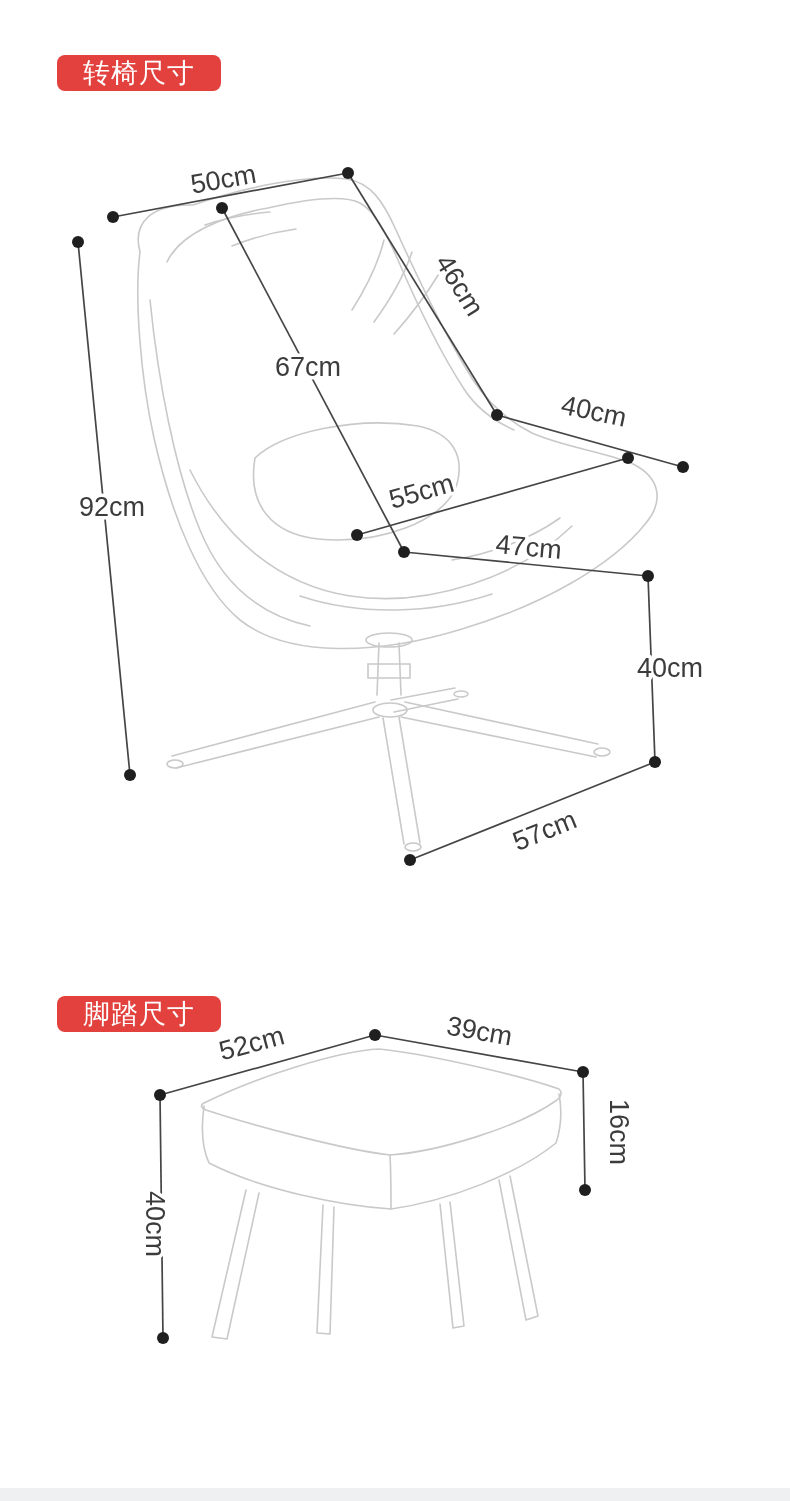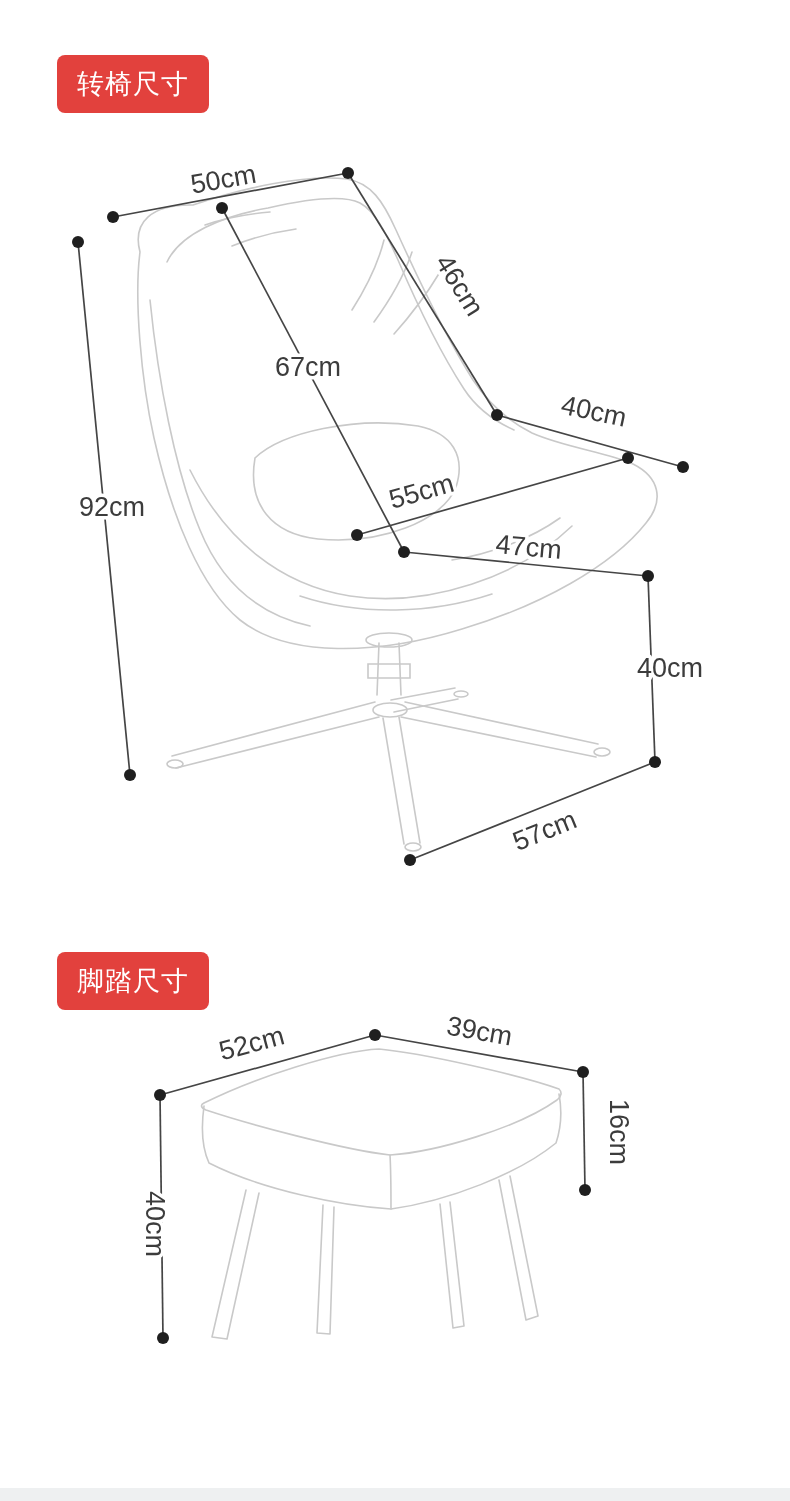--- a/index.html
+++ b/index.html
@@ -2,21 +2,21 @@
 <html style="--badge_bg: #e2413d; --badge_text: #ffffff; --dim_line: #454545; --dot: #1f1f1f; --art_line: #c9c9c9; --label_text: #3c3c3c;"><head>
 <meta charset="utf-8">
 <style>
   html,body { margin:0; padding:0; }
   body {
     width:790px; height:1501px; position:relative; overflow:hidden;
     background:#ffffff;
     font-family:"Liberation Sans", sans-serif;
   }
   .badge {
-    position:absolute; height:58px; padding:0 20px;
+    position:absolute; height:36px; padding:0 26px;
     display:flex; align-items:center; justify-content:center;
     background:var(--badge_bg,#e2413d); color:var(--badge_text,#ffffff);
     font-size:27px; font-weight:500; letter-spacing:1px;
     border-radius:8px; white-space:nowrap;
   }
   svg.diagram { position:absolute; left:0; top:0; }
   .art path, .art ellipse {
     stroke:var(--art_line,#c9c9c9); fill:none; stroke-width:1.6; stroke-linecap:round;
   }
   .dim { stroke:var(--dim_line,#454545); stroke-width:1.7; }
@@ -31,21 +31,21 @@
     background:#eef0f1;
   }
 </style>
 </head>
 <body>
 
 <div class="badge" style="top:55px; left:57px;">
   <span>转椅尺寸</span>
 </div>
 
-<div class="badge" style="top:952px; left:57px;">
+<div class="badge" style="top:996px; left:57px;">
   <span>脚踏尺寸</span>
 </div>
 
 <svg class="diagram" width="790" height="1501" viewBox="0 0 790 1501">
 
   <g class="art">
 
     <path d="M 140 252
       C 132 222 152 204 193 205
       C 243 188 304 174 347 179

